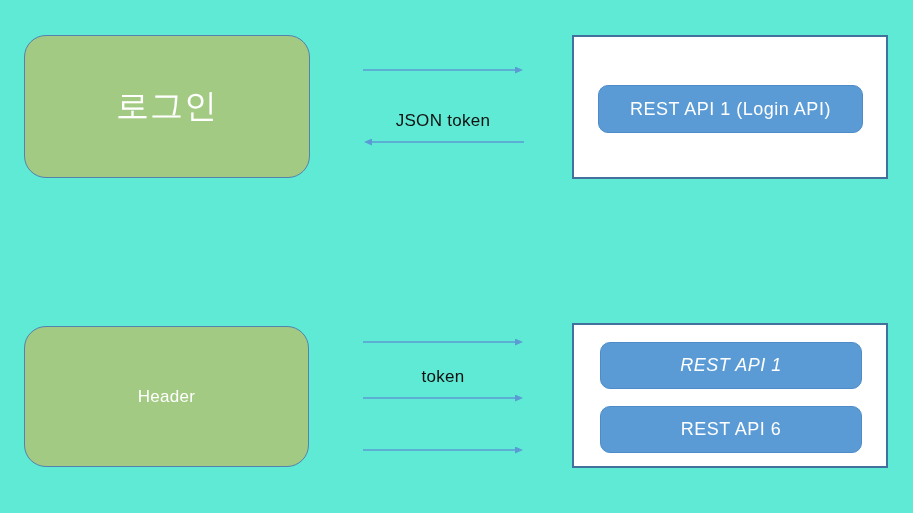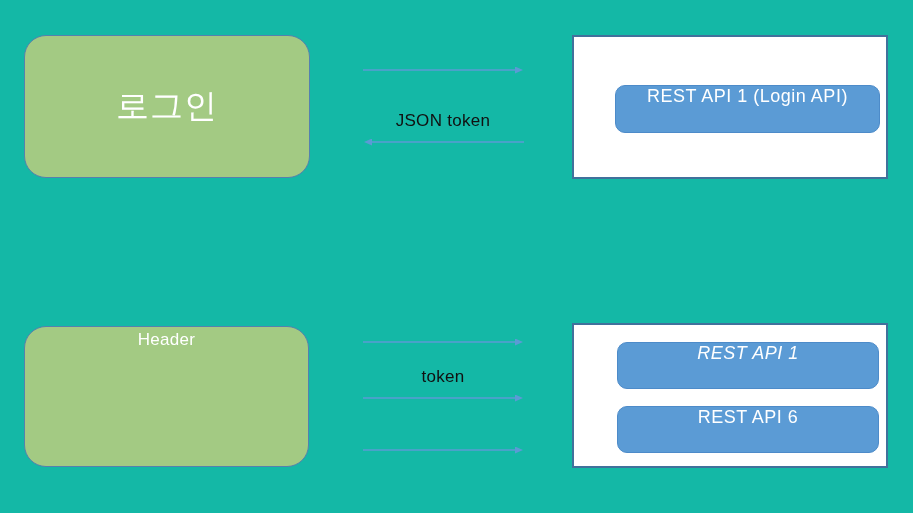--- a/index.html
+++ b/index.html
@@ -5,21 +5,21 @@
   html, body {
     margin: 0;
     padding: 0;
     background: #ffffff;
     font-family: "Liberation Sans", "DejaVu Sans", sans-serif;
   }
   .canvas {
     position: relative;
     width: 913px;
     height: 513px;
-    background: #14b8a6;
+    background: #5eead4;
     overflow: hidden;
   }
   
   .client-box {
     position: absolute;
     background: #A3CA83;
     border: 1px solid #5581AE;
     border-radius: 22px;
     box-sizing: border-box;
     display: flex;
@@ -34,21 +34,20 @@
     width: 286px; height: 143px;
     font-size: 33px;
     letter-spacing: 1px;
   }
   #header-box {
     left: 24px; top: 326px;
     width: 285px; height: 141px;
     font-size: 17px;
     line-height: 25px;
     letter-spacing: 0.3px;
-    justify-content: space-between;
   }
   
   .server-box {
     position: absolute;
     background: #ffffff;
     border: 2px solid #41719C;
     box-sizing: border-box;
   }
   #api-box-top {
     left: 572px; top: 35px;
@@ -59,27 +58,26 @@
     width: 316px; height: 145px;
   }
   
   .api-button {
     position: absolute;
     background: #5B9BD5;
     border: 1px solid #4D8BC9;
     border-radius: 10px;
     box-sizing: border-box;
     display: flex;
-    align-items: flex-start;
+    align-items: center;
     justify-content: center;
     color: #ffffff;
     font-size: 18px;
     letter-spacing: 0.5px;
     white-space: nowrap;
-    margin-left: 17px;
   }
   #btn-login-api { left: 24px; top: 48px; width: 265px; height: 48px; }
   #btn-api-1     { left: 26px; top: 17px; width: 262px; height: 47px; font-style: italic; }
   #btn-api-2     { left: 26px; top: 81px; width: 262px; height: 47px; }
 
   
   .flow-label {
     position: absolute;
     left: 353px;
     width: 180px;

